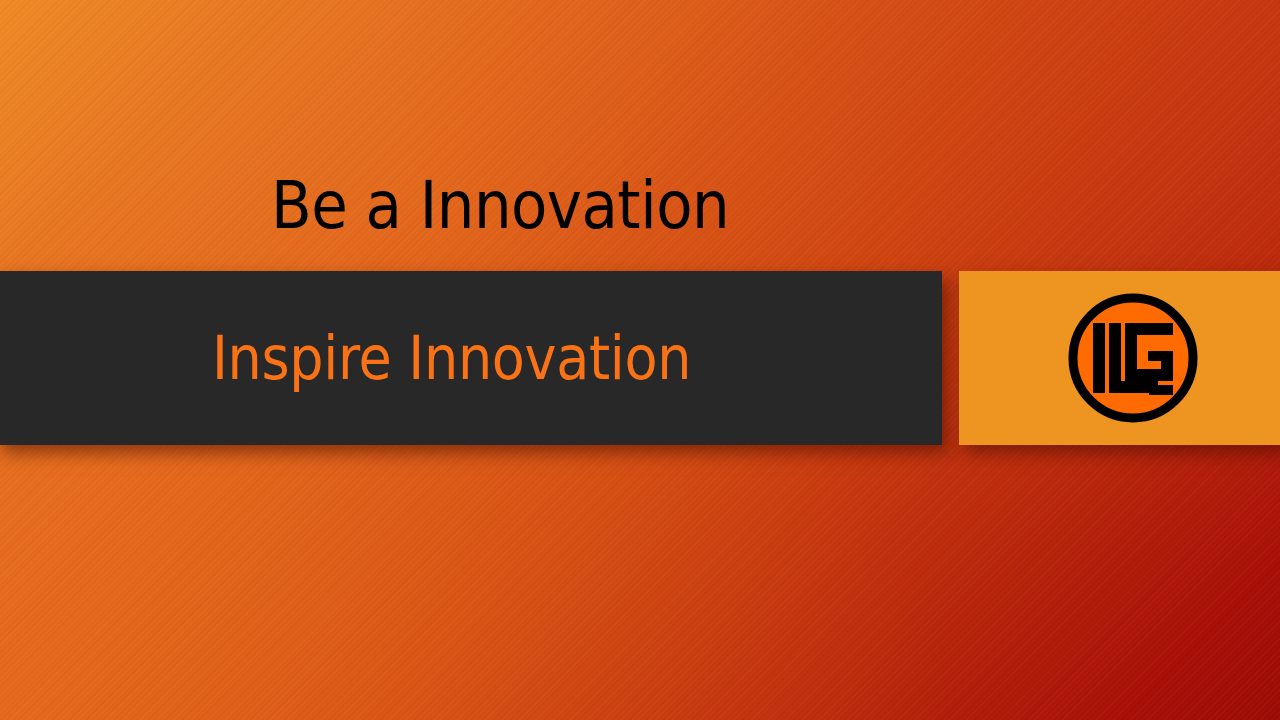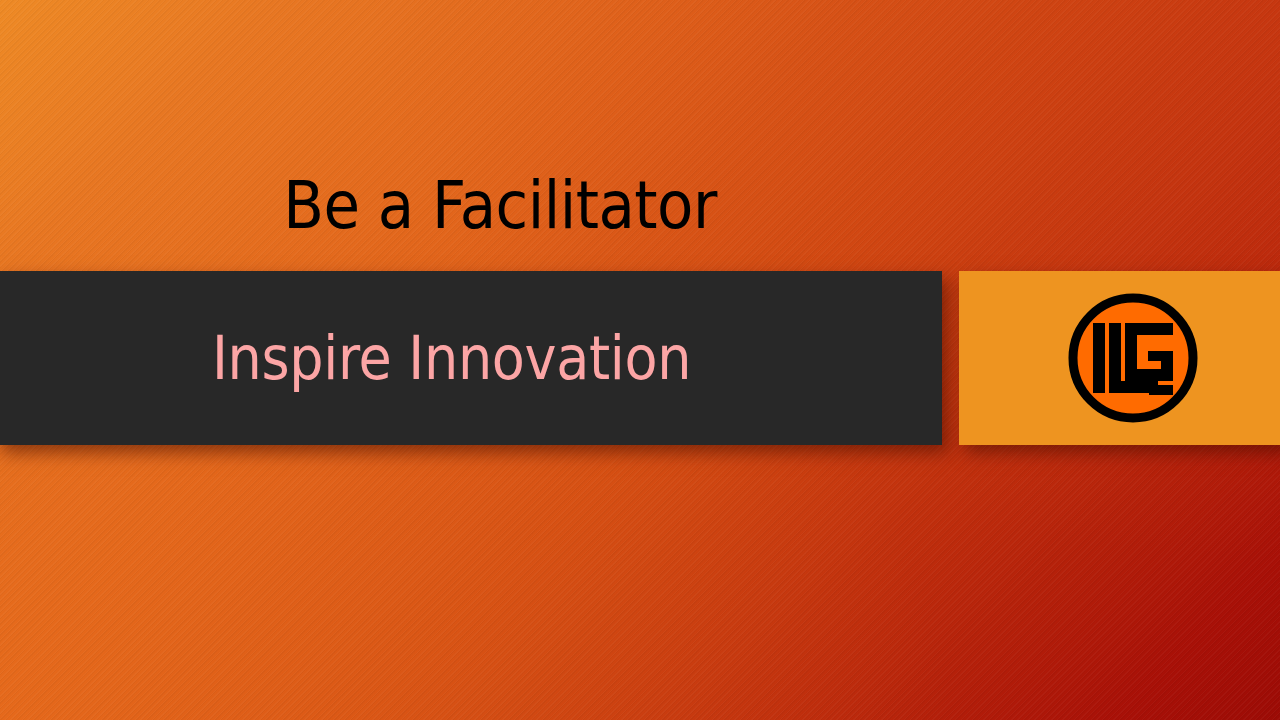--- a/index.html
+++ b/index.html
@@ -79,21 +79,21 @@
     left: -4px;
     top: 271px;
     width: 946px;
     height: 174px;
     background: #282828;
     box-shadow: 6px 8px 16px rgba(70, 12, 2, 0.55);
     display: flex;
     align-items: center;
   }
   .banner-text {
-    color: #fca5a5;
+    color: #f97316;
     font-size: 60px;
     line-height: 70px;
     font-weight: 400;
     font-stretch: condensed;
     letter-spacing: -0.3px;
     margin-left: 216px;
     white-space: nowrap;
   }
 
   
@@ -118,21 +118,21 @@
 </style>
 </head>
 <body>
 
 <div id="slide">
 
   <div class="bg-gradient"></div>
   <div class="bg-tint"></div>
   <div class="bg-texture"></div>
 
-  <div class="title">Be a Facilitator</div>
+  <div class="title">Be a Innovation</div>
 
   <div class="banner">
     <div class="banner-text">Inspire Innovation</div>
   </div>
 
   <div class="logo-panel">
     <div class="logo-wrap">
       <svg class="logo-svg" viewBox="0 0 130 130">
 
         <circle cx="65" cy="65" r="60" fill="#FF6B00"></circle>

